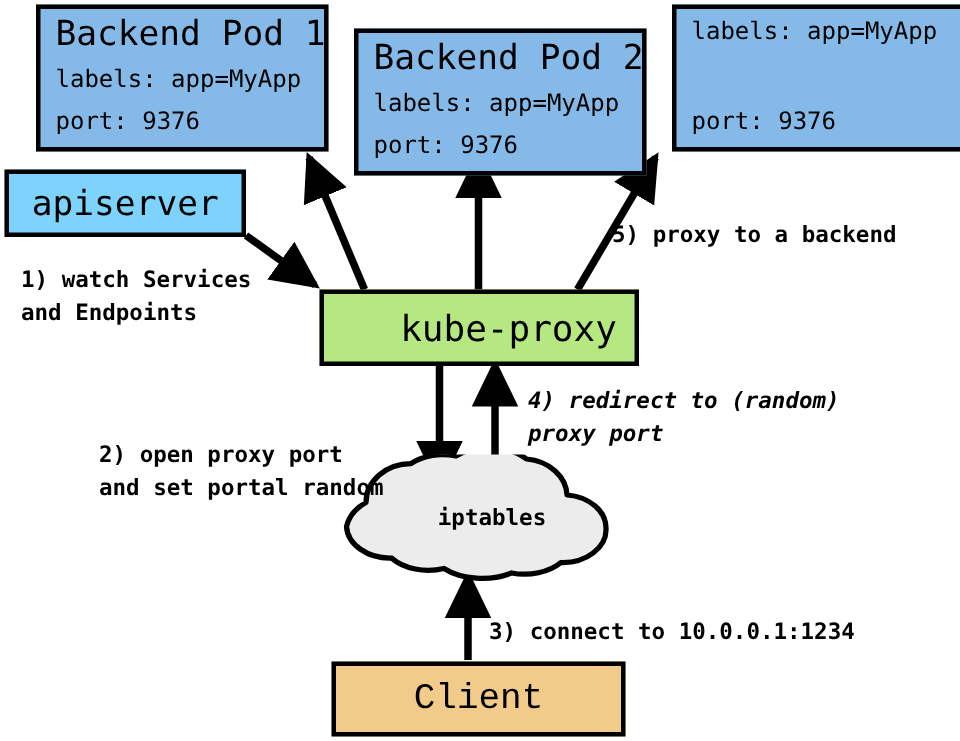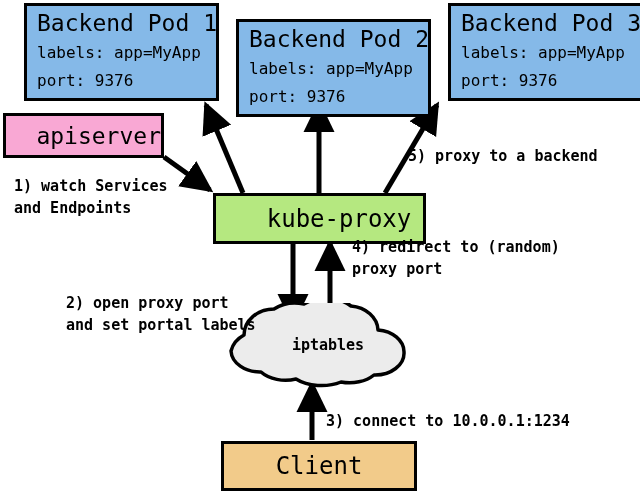--- a/index.html
+++ b/index.html
@@ -36,40 +36,41 @@
     color: #000;
     white-space: nowrap;
   }
   .pod-line {
     font-size: 16px;
     line-height: 26px;
     color: #000;
     white-space: nowrap;
   }
   .apiserver {
-    background: #f9a8d4;
-    align-items: flex-end;
+    background: #7dd3fc;
+    align-items: center;
   }
   .apiserver-label {
     font-size: 23px;
     color: #000;
     white-space: nowrap;
   }
   .kubeproxy {
     background: #b5e880;
     align-items: center;
   }
   .kubeproxy-label {
     font-size: 24px;
     color: #000;
     white-space: nowrap;
   }
   .client {
     background: #f2cb8a;
     align-items: center;
+    font-family: Liberation Mono, monospace;
   }
   .client-label {
     font-size: 24px;
     color: #000;
     white-space: nowrap;
   }
   .cloud-wrap {
     position: absolute;
   }
   .cloud-text {
@@ -165,21 +166,20 @@
     <div class="pod-line">port: 9376</div>
   </div>
 
   <div class="node pod" style="left:236px; top:19px; width:195px; height:98px;">
     <div class="pod-title">Backend Pod 2</div>
     <div class="pod-line">labels: app=MyApp</div>
     <div class="pod-line">port: 9376</div>
   </div>
 
   <div class="node pod" style="left:448px; top:3px; width:195px; height:98px;">
-    <div class="pod-title">Backend Pod 3</div>
     <div class="pod-line">labels: app=MyApp</div>
     <div class="pod-line">port: 9376</div>
   </div>
 
   <div class="node apiserver" style="left:3px; top:113px; width:161px; height:45px;">
     <div class="apiserver-label">apiserver</div>
   </div>
 
   <div class="node kubeproxy" style="left:213px; top:193px; width:213px; height:51px;padding-left:39px;">
     <div class="kubeproxy-label">kube-proxy</div>
@@ -189,28 +189,28 @@
     <div class="client-label">Client</div>
   </div>
 
   <div class="step-label" style="left:14px; top:175px;">
     <div>1) watch Services</div>
     <div>and Endpoints</div>
   </div>
 
   <div class="step-label" style="left:66px; top:248px;margin-top:44px;">
     <div>2) open proxy port</div>
-    <div>and set portal labels</div>
+    <div>and set portal random</div>
   </div>
 
   <div class="step-label" style="left:326px; top:410px;">
     <div>3) connect to 10.0.0.1:1234</div>
   </div>
 
-  <div class="step-label" style="left:352px; top:236px;">
+  <div class="step-label" style="left:352px; top:256px;font-style:italic;">
     <div>4) redirect to (random)</div>
     <div>proxy port</div>
   </div>
 
   <div class="step-label" style="left:408px; top:145px;">
     <div>5) proxy to a backend</div>
   </div>
 
 </div>
 

